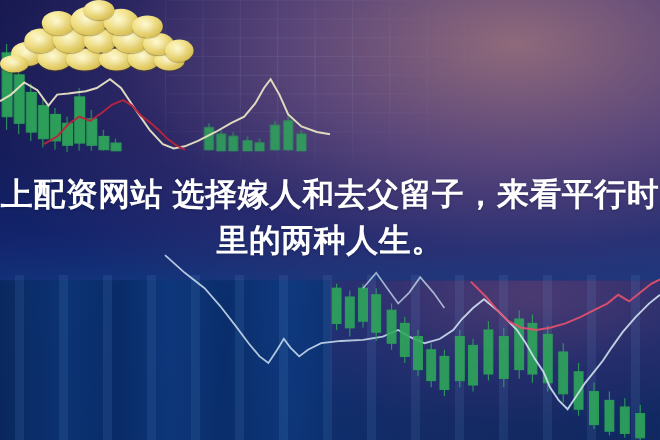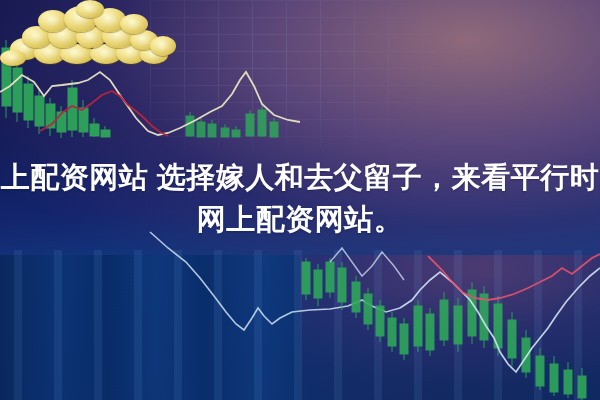--- a/index.html
+++ b/index.html
@@ -264,16 +264,16 @@
     <div class="coin" style="left:94px;  top:8px;  width:32px; height:24px;"></div>
     <div class="coin" style="left:120px; top:14px; width:28px; height:20px;"></div>
     <div class="coin" style="left:76px;  top:0px;  width:28px; height:18px;"></div>
     <div class="coin" style="left:0px;   top:50px; width:26px; height:16px;"></div>
     <div class="coin" style="left:150px; top:36px; width:26px; height:20px;"></div>
   </div>
 
   <div id="band"></div>
   <div id="headline">
     <div class="line1">网上配资网站 选择嫁人和去父留子，来看平行时空</div>
-    <div class="line2">网上配资网站。</div>
+    <div class="line2">里的两种人生。</div>
   </div>
 
 </div>
 
 </body></html>

